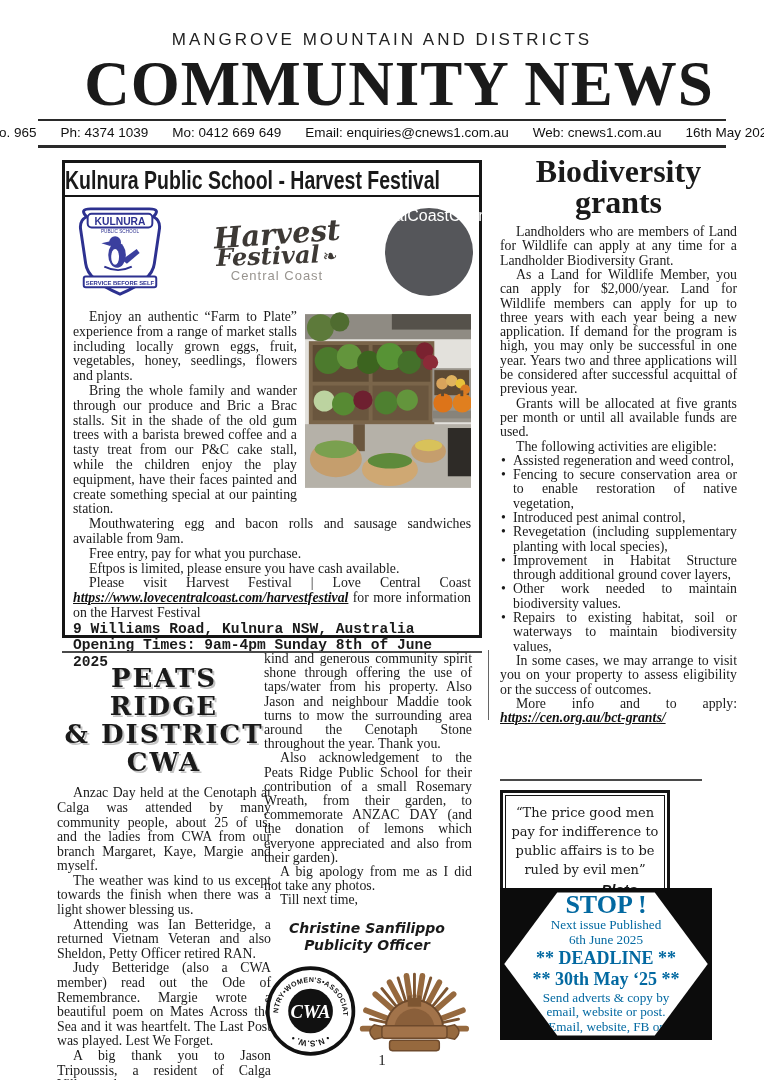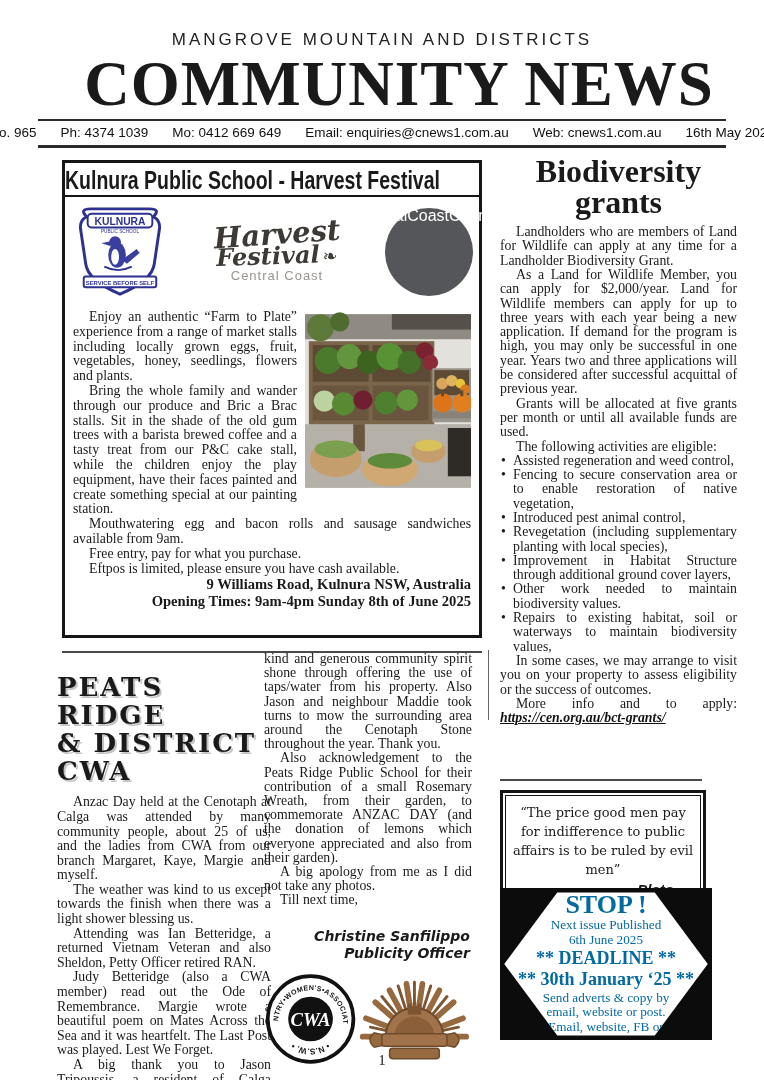--- a/index.html
+++ b/index.html
@@ -30,48 +30,48 @@
             line-height:.95;margin-top:-2px;transform:rotate(-2deg);}
   .hf-word2::after{content:"\2767";font-family:"DejaVu Sans",sans-serif;font-size:18px;margin-left:3px;}
   .hf-region{font-family:"Liberation Sans",sans-serif;font-size:13px;color:#98948f;letter-spacing:1px;margin-top:1px;}
   .cc-circle{width:88px;height:88px;border-radius:50%;background:#55565a;color:#fff;flex:0 0 auto;
              display:flex;justify-content:center;text-align:center;
              font-family:"Liberation Sans",sans-serif;font-size:16px;line-height:1.03;}
   .harvest-body{padding:3px 8px 0;font-size:13.8px;line-height:14.8px;text-align:justify;}
   .harvest-body p{margin:0;}
   .indent{text-indent:16px;margin:0;}
   .photo{float:right;width:166px;height:180px;margin:1px 0 3px 8px;}
-  .center-bold{text-align:right;font-weight:bold;font-size:14.6px;line-height:16.5px;text-indent:0;margin-top:2px;}
+  .center-bold{text-align:left;font-weight:bold;font-size:14.6px;line-height:16.5px;text-indent:0;margin-top:2px;font-family:Liberation Mono, monospace;}
   .doclink{font-weight:bold;font-style:italic;text-decoration:underline;color:#111;}
 
   
   .bio-col{position:absolute;left:500px;top:156px;width:237px;font-size:13.8px;line-height:14.3px;text-align:justify;}
   .bio-title{margin:0 0 7px;text-align:center;font-family:"Liberation Serif",serif;font-weight:bold;
              font-size:32px;line-height:.97;}
   .bio-col p{margin:0;}
   .bullet{position:relative;padding-left:13px;text-align:justify;}
   .bullet::before{content:"\2022";position:absolute;left:1px;top:0;}
 
   
   .hr-left{position:absolute;left:62px;top:651px;width:420px;border-top:2px solid #4a4a4a;}
   .vdivider{position:absolute;left:488px;top:650px;height:70px;border-left:1px solid #666;}
   .hr-right{position:absolute;left:500px;top:779px;width:202px;border-top:2px solid #4a4a4a;}
 
   
   .cwa-col1{position:absolute;left:57px;top:656px;width:214px;font-size:13.8px;line-height:14.6px;text-align:justify;}
   .cwa-col2{position:absolute;left:264px;top:652px;width:208px;font-size:13.8px;line-height:14.2px;text-align:justify;}
-  .cwa-title{margin:17px 0 10px;text-align:left;font-family:"DejaVu Serif",serif;font-weight:bold;
+  .cwa-title{margin:8px 0 10px;text-align:center;font-family:"DejaVu Serif",serif;font-weight:bold;
              font-size:26px;line-height:1.08;letter-spacing:2px;text-shadow:2px 2px 0 rgba(60,60,60,.3);}
   .cwa-col1 p,.cwa-col2 p{margin:0;}
-  .signature{margin-top:20px;text-align:right;font-family:"DejaVu Sans",sans-serif;font-style:italic;
+  .signature{margin-top:12px;text-align:center;font-family:"DejaVu Sans",sans-serif;font-style:italic;
              font-weight:600;font-size:14px;line-height:1.25;padding-right:2px;}
   .logos-row{margin-top:9px;display:flex;justify-content:space-between;align-items:flex-start;}
 
   
-  .quote-box{position:absolute;left:500px;top:790px;width:206px;border:3px solid #151515;padding:2px;box-sizing:border-box;background:#fff;}
+  .quote-box{position:absolute;left:500px;top:790px;width:170px;border:3px solid #151515;padding:2px;box-sizing:border-box;background:#fff;}
   .quote-inner{border:1px solid #151515;padding:8px 4px 3px;}
   .quote-text{margin:0;text-align:center;font-family:"DejaVu Serif",serif;font-size:13px;line-height:1.45;}
   .quote-attr{text-align:right;font-family:"Liberation Sans",sans-serif;font-style:italic;font-weight:bold;
               font-size:15px;padding:2px 22px 2px 0;}
 
   
   .stop-box{position:absolute;left:500px;top:888px;width:212px;height:152px;background:#0c0c0c;}
   .hex{position:absolute;inset:0;background:#fff;text-align:center;color:#0369a1;
        clip-path:polygon(27% 3%,73% 3%,98% 50%,73% 97%,27% 97%,2% 50%);
        font-family:"Liberation Serif",serif;padding-top:3px;box-sizing:border-box;}
@@ -181,20 +181,21 @@
         <ellipse cx="88" cy="152" rx="23" ry="8" fill="#5e8a3b"></ellipse>
         <ellipse cx="128" cy="142" rx="18" ry="12" fill="#c59e6d"></ellipse>
         <ellipse cx="128" cy="136" rx="14" ry="6" fill="#d8c25a"></ellipse>
       </svg>
 
       <p class="indent">Enjoy an authentic “Farm to Plate” experience from a range of market stalls including locally grown eggs, fruit, vegetables, honey, seedlings, flowers and plants.</p>
       <p class="indent">Bring the whole family and wander through our produce and Bric a Brac stalls. Sit in the shade of the old gum trees with a barista brewed coffee and a tasty treat from our P&amp;C cake stall, while the children enjoy the play equipment, have their faces painted and create something special at our painting station.</p>
       <p class="indent">Mouthwatering egg and bacon rolls and sausage sandwiches available from 9am.</p>
       <p class="indent">Free entry, pay for what you purchase.</p>
       <p class="indent">Eftpos is limited, please ensure you have cash available.</p>
+      <p class="indent"><span>Please visit Harvest Festival | Love Central Coast </span><a class="doclink">https://www.lovecentralcoast.com/harvestfestival</a><span> for more information on the Harvest Festival</span></p>
       <p class="center-bold">9 Williams Road, Kulnura NSW, Australia</p>
       <p class="center-bold">Opening Times: 9am-4pm Sunday 8th of June 2025</p>
     </div>
   </section>
 
   <aside class="bio-col">
     <h2 class="bio-title">
       <span>Biodiversity</span><br>
       <span>grants</span>
     </h2>
@@ -301,21 +302,21 @@
       <div class="quote-attr">Plato</div>
     </div>
   </div>
 
   <div class="stop-box">
     <div class="hex">
       <div class="stop-title">STOP !</div>
       <div class="stop-small">Next issue Published</div>
       <div class="stop-small">6th June 2025</div>
       <div class="stop-deadline">** DEADLINE **</div>
-      <div class="stop-deadline">** 30th January ‘25 **</div>
+      <div class="stop-deadline">** 30th May ‘25 **</div>
       <div class="stop-small">Send adverts &amp; copy by</div>
       <div class="stop-small">email, website or post.</div>
       <div class="stop-small">Email, website, FB or</div>
       <div class="stop-small">phone for enquiries</div>
     </div>
   </div>
 
   <div class="page-number">1</div>
 
 </div>

